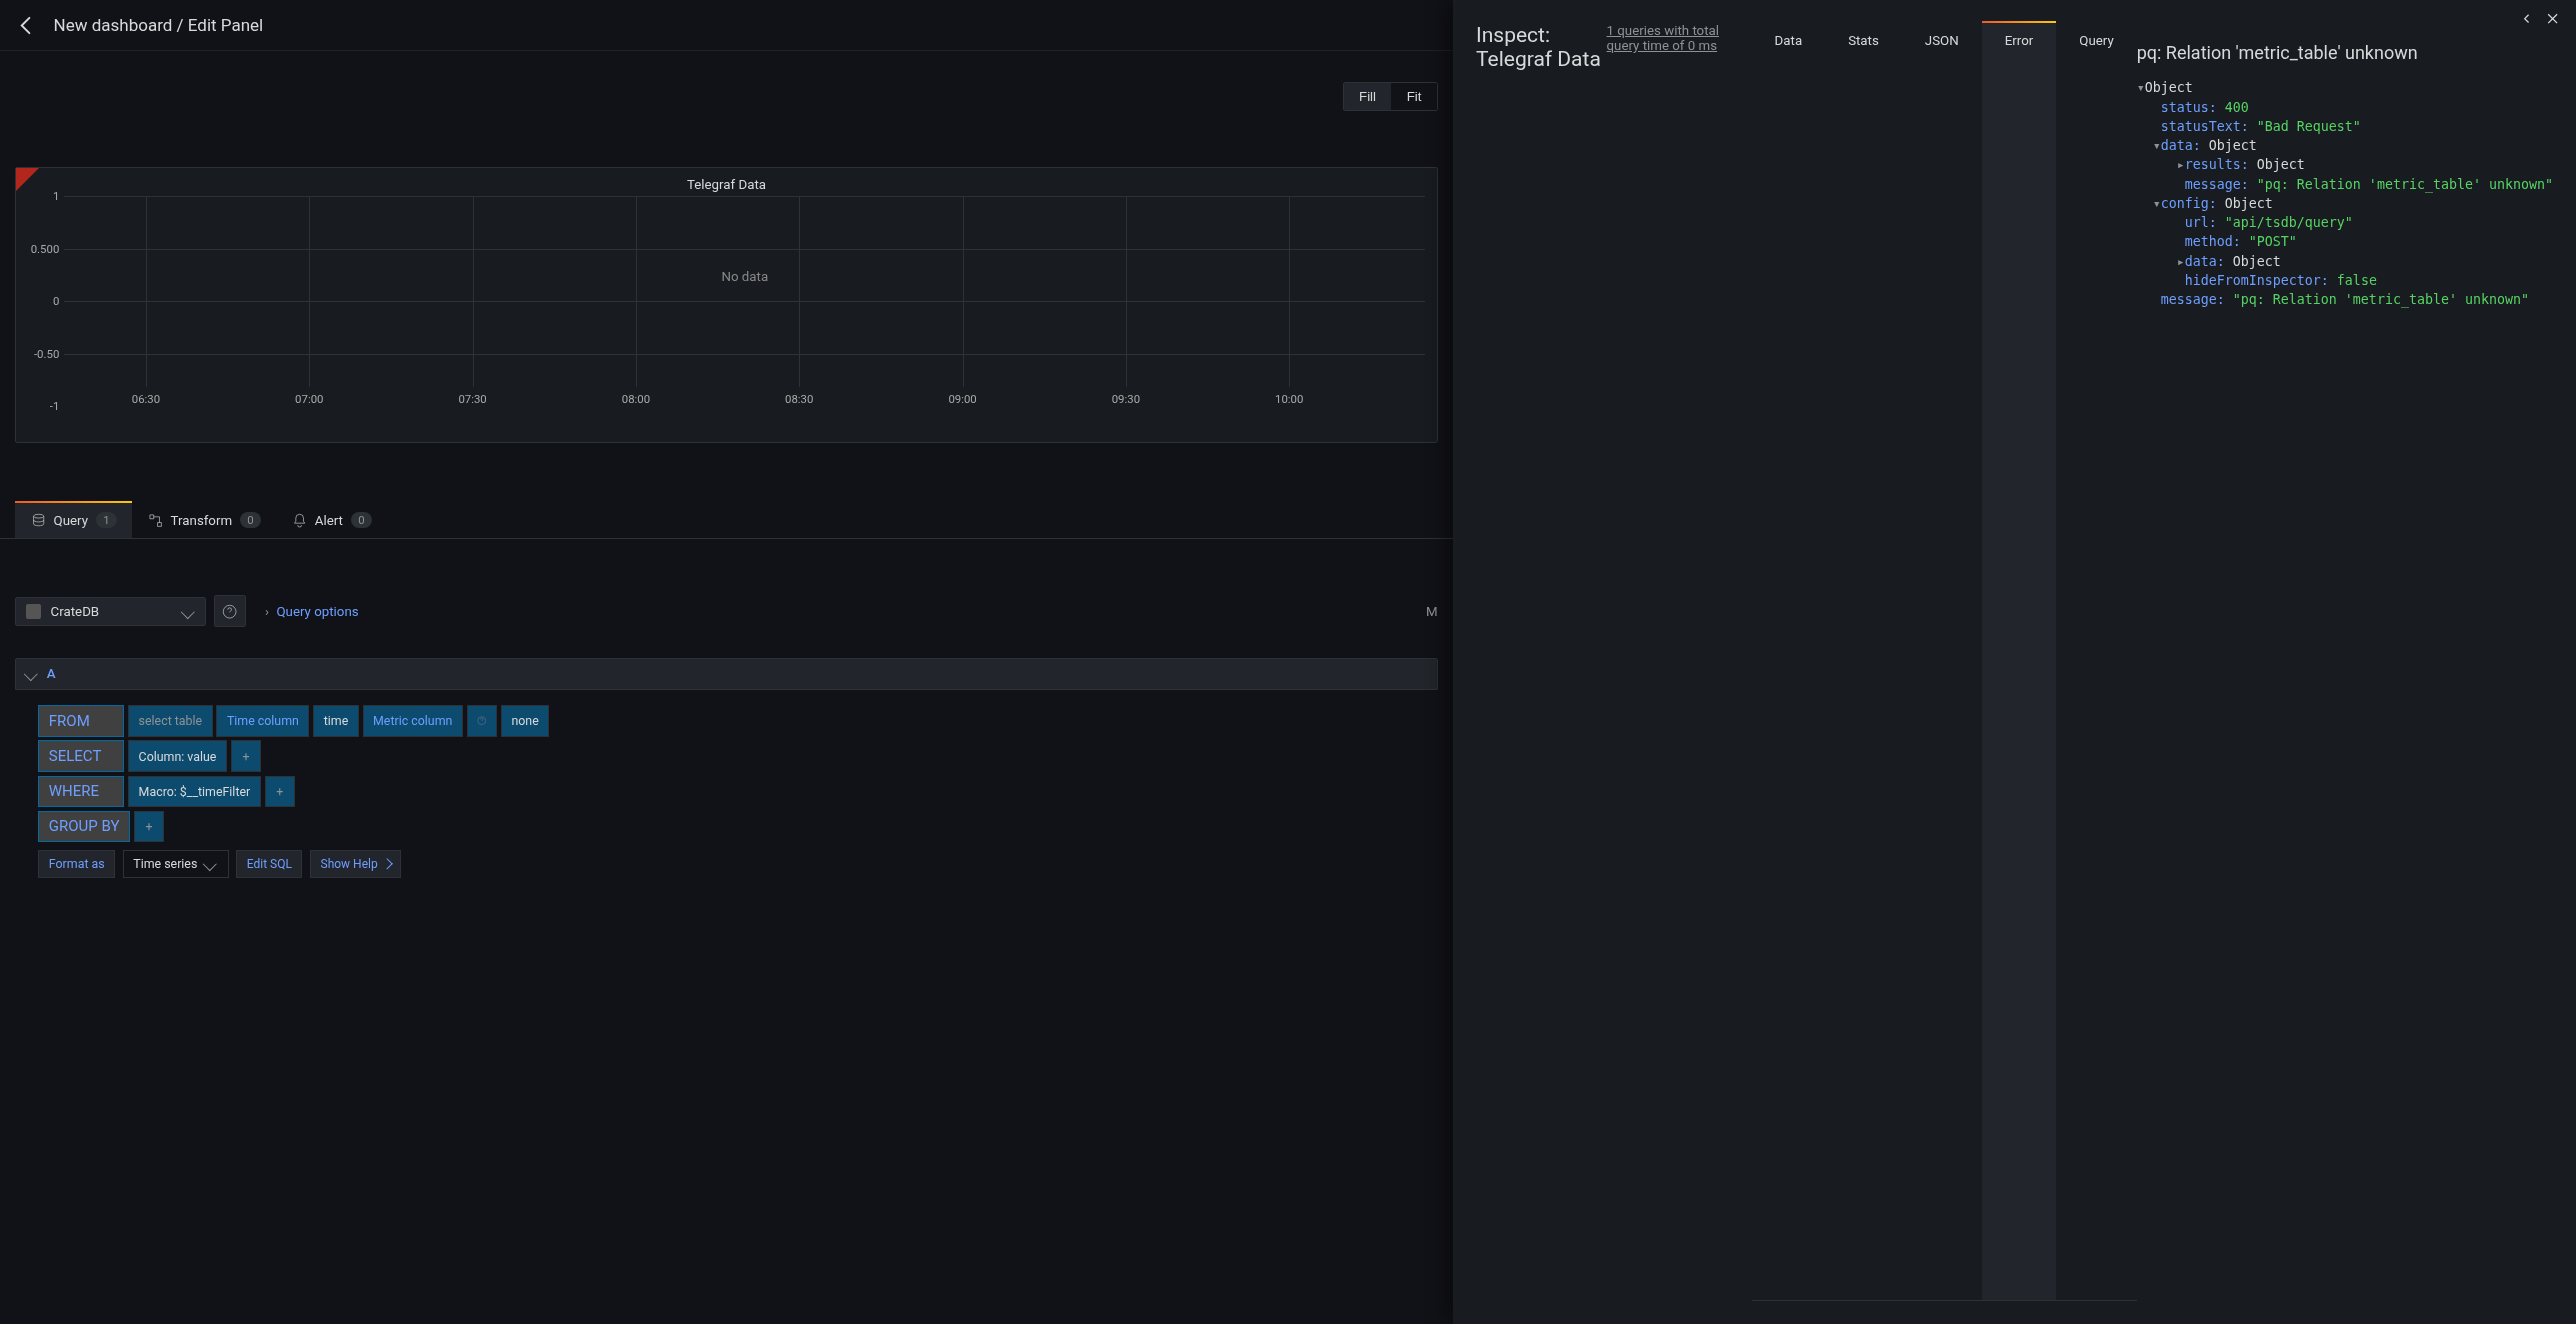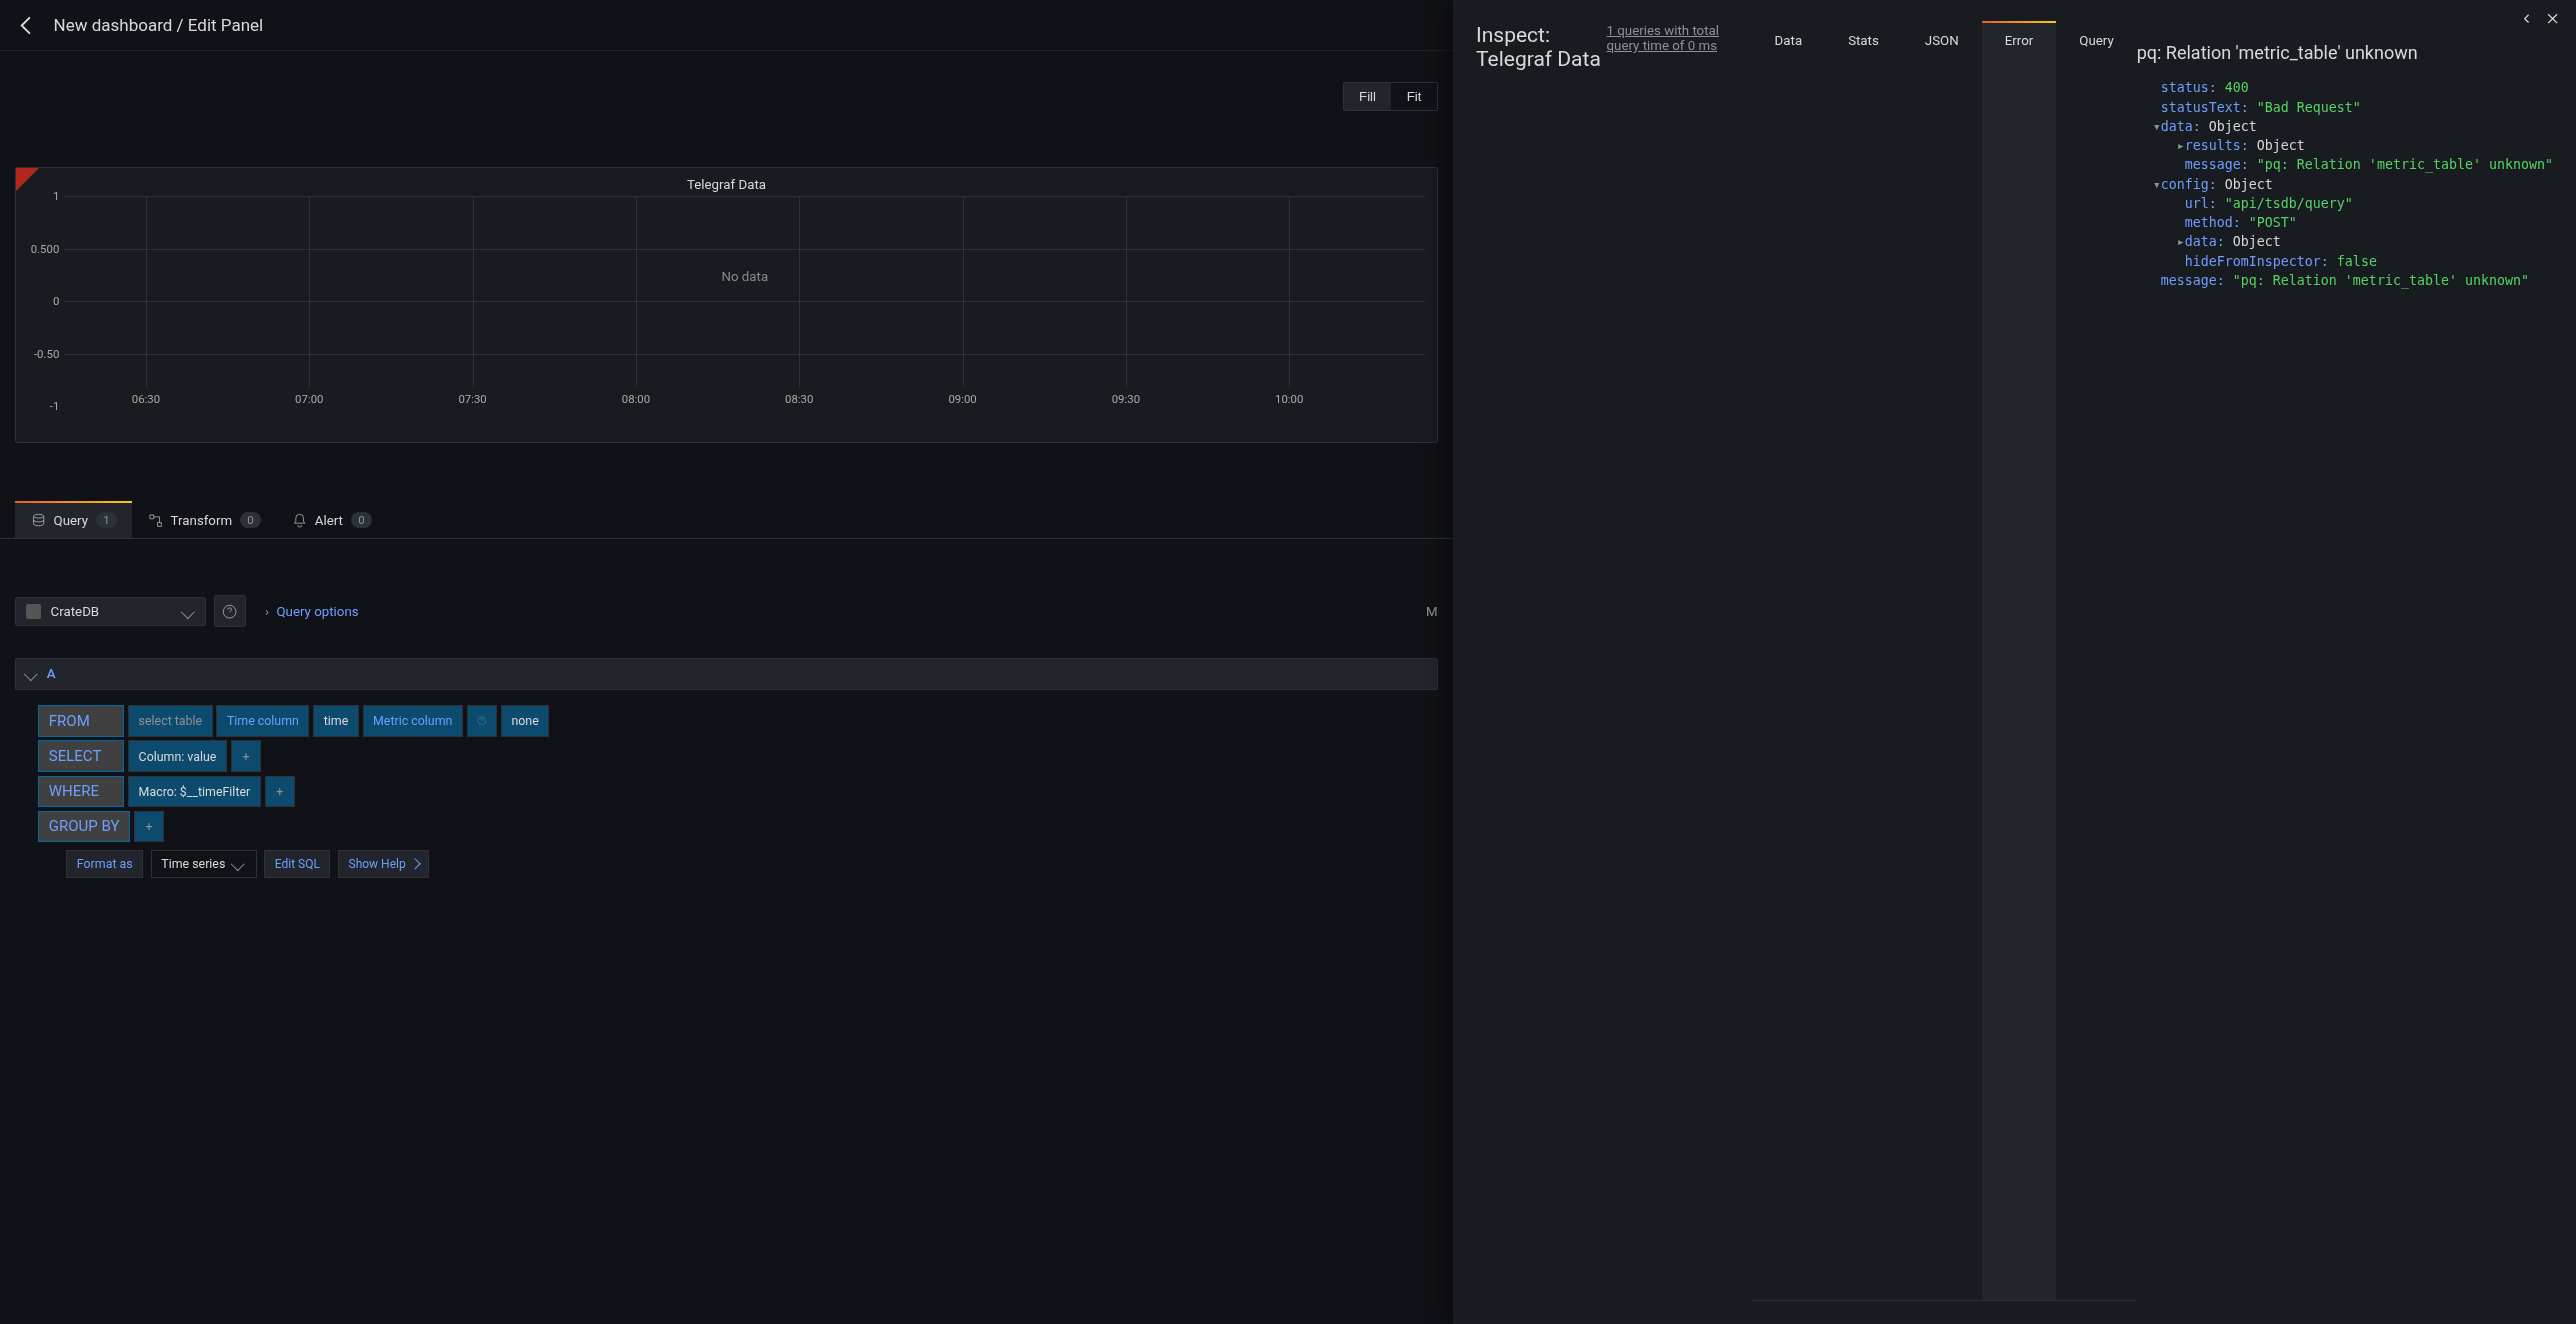--- a/index.html
+++ b/index.html
@@ -75,21 +75,21 @@
 
 .sql-row { display: flex; gap: 3.8px; margin-bottom: 3.8px; padding-left: 23px; }
 .sql-label { background: #404040; border: 1px solid #0369a1; padding: 5.7px 9.5px; color: #6e9fff; font-size: 15px; min-width: 86px; display: flex; align-items: center; }
 .sql-seg { background: #0c4a6e; border: 1px solid #2c3235; padding: 5.7px 9.5px; font-size: 12.4px; color: #d8d9da; display: flex; align-items: center; cursor: pointer; }
 .sql-seg.blue { color: #6e9fff; }
 .sql-seg.dim { color: #8e9297; }
 .sql-seg.plus { justify-content: center; width: 30.5px; color: #8e9297; }
 .sql-seg.icon { width: 30.5px; justify-content: center; }
 
 .format-row { display: flex; gap: 7.6px; margin-top: 7.6px; padding-left: 23px; align-items: center; }
-.format-label { background: #22252b; border: 1px solid #2c3235; padding: 5.7px 9.5px; font-size: 12.4px; color: #6e9fff; margin-left: 28px; }
+.format-label { background: #22252b; border: 1px solid #2c3235; padding: 5.7px 9.5px; font-size: 12.4px; color: #6e9fff; }
 .format-select { background: #111217; border: 1px solid #2c3235; padding: 5.7px 9.5px; font-size: 12.4px; color: #d8d9da; display: flex; align-items: center; gap: 7.6px; cursor: pointer; }
 .link-btn { background: #22252b; border: 1px solid #2c3235; padding: 5.7px 9.5px; font-size: 12px; color: #6e9fff; cursor: pointer; display: flex; align-items: center; gap: 3.8px; }
 
 
 .inspector {
   position: absolute;
   top: 0;
   right: 0;
   bottom: 0;
   width: 1123px;
@@ -287,20 +287,21 @@
   <div class="inspector-tabs">
     <div class="inspector-tab">Data</div>
     <div class="inspector-tab">Stats</div>
     <div class="inspector-tab">JSON</div>
     <div class="inspector-tab active">Error</div>
     <div class="inspector-tab">Query</div>
   </div>
   <div class="error-content">
     <div class="error-heading">pq: Relation 'metric_table' unknown</div>
     <div class="json-tree">
+      <div class="json-line"><span class="jt">▾</span><span class="jv-obj">Object</span></div>
       <div class="json-line">   <span class="jk">status:</span> <span class="jv-num">400</span></div>
       <div class="json-line">   <span class="jk">statusText:</span> <span class="jv-str">"Bad Request"</span></div>
       <div class="json-line">  <span class="jt">▾</span><span class="jk">data:</span> <span class="jv-obj">Object</span></div>
       <div class="json-line">     <span class="jt">▸</span><span class="jk">results:</span> <span class="jv-obj">Object</span></div>
       <div class="json-line">      <span class="jk">message:</span> <span class="jv-str">"pq: Relation 'metric_table' unknown"</span></div>
       <div class="json-line">  <span class="jt">▾</span><span class="jk">config:</span> <span class="jv-obj">Object</span></div>
       <div class="json-line">      <span class="jk">url:</span> <span class="jv-str">"api/tsdb/query"</span></div>
       <div class="json-line">      <span class="jk">method:</span> <span class="jv-str">"POST"</span></div>
       <div class="json-line">     <span class="jt">▸</span><span class="jk">data:</span> <span class="jv-obj">Object</span></div>
       <div class="json-line">      <span class="jk">hideFromInspector:</span> <span class="jv-bool">false</span></div>

